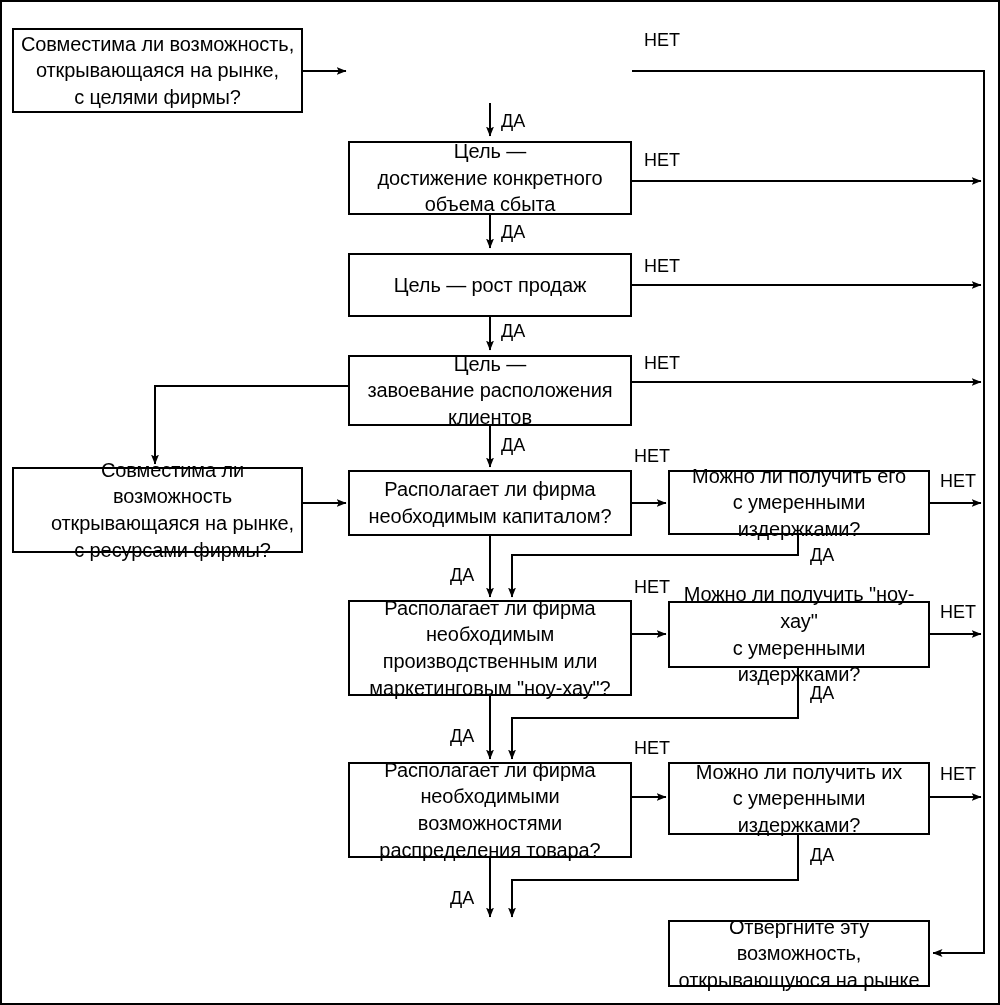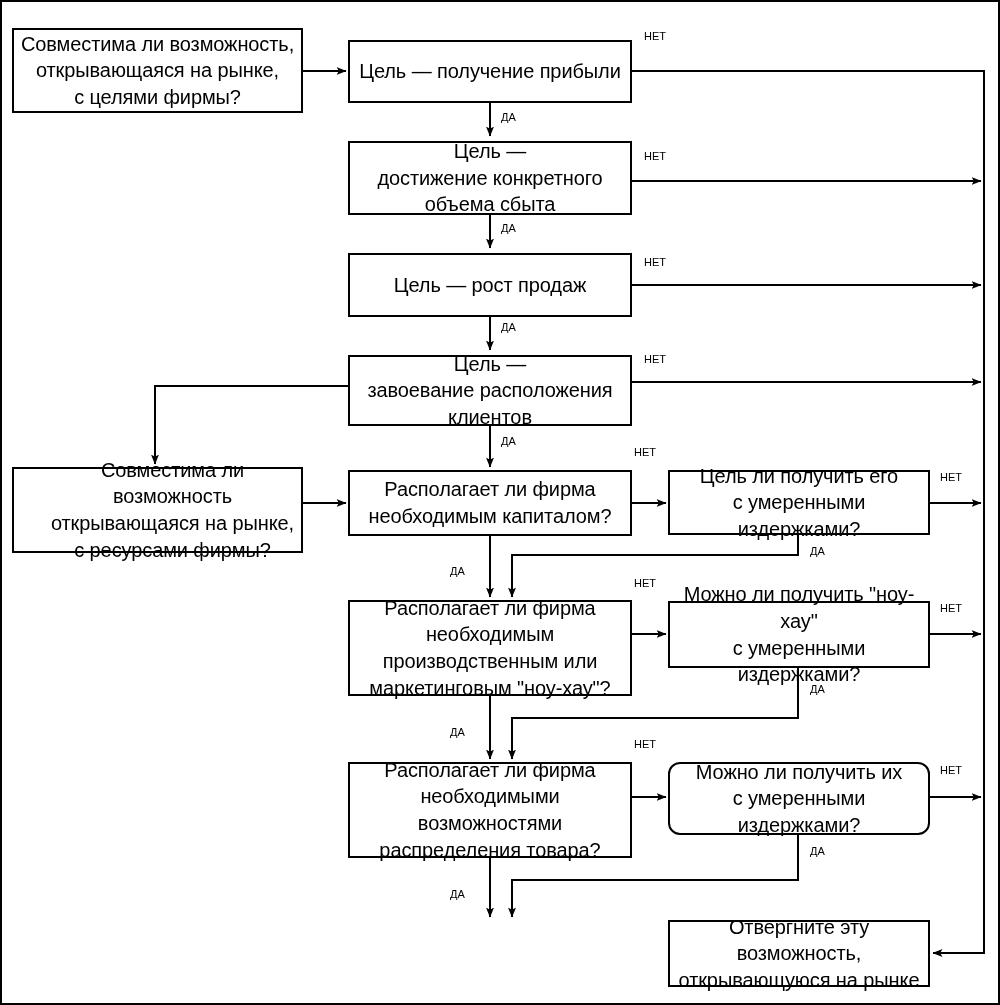--- a/index.html
+++ b/index.html
@@ -47,21 +47,21 @@
     line-height: 1.33;
     color: #000000;
     letter-spacing: -0.1px;
   }
   .box .txt {
     padding: 0 6px;
     white-space: pre-line;
   }
   .edge-label {
     position: absolute;
-    font-size: 11px;
+    font-size: 18px;
     color: #000000;
     white-space: nowrap;
     letter-spacing: 0px;
   }
 </style>
 </head>
 <body>
 
 <div id="page">
 
@@ -122,23 +122,20 @@
       <path d="M984,180 L984,953 L933,953" marker-end="url(#arrow)"></path>
     </g>
   </svg>
 
   <div class="box" style="left:12px; top:28px; width:291px; height:85px;">
     <span class="txt">Совместима ли возможность,
 открывающаяся на рынке,
 с целями фирмы?</span>
   </div>
 
-  <div class="box" style="left:348px; top:40px; width:284px; height:63px;">
-    <span class="txt">Цель — получение прибыли</span>
-  </div>
 
   <div class="box" style="left:348px; top:141px; width:284px; height:74px;">
     <span class="txt">Цель —
 достижение конкретного
 объема сбыта</span>
   </div>
 
   <div class="box" style="left:348px; top:253px; width:284px; height:64px;">
     <span class="txt">Цель — рост продаж</span>
   </div>
@@ -154,21 +151,21 @@
 открывающаяся на рынке,
 с ресурсами фирмы?</span>
   </div>
 
   <div class="box" style="left:348px; top:470px; width:284px; height:66px;">
     <span class="txt">Располагает ли фирма
 необходимым капиталом?</span>
   </div>
 
   <div class="box" style="left:668px; top:470px; width:262px; height:65px;">
-    <span class="txt">Цель ли получить его
+    <span class="txt">Можно ли получить его
 с умеренными издержками?</span>
   </div>
 
   <div class="box" style="left:348px; top:600px; width:284px; height:96px;">
     <span class="txt">Располагает ли фирма
 необходимым
 производственным или
 маркетинговым "ноу-хау"?</span>
   </div>
 
@@ -177,21 +174,21 @@
 с умеренными издержками?</span>
   </div>
 
   <div class="box" style="left:348px; top:762px; width:284px; height:96px;">
     <span class="txt">Располагает ли фирма
 необходимыми
 возможностями
 распределения товара?</span>
   </div>
 
-  <div class="box" style="left:668px; top:762px; width:262px; height:73px;border-radius:12px;">
+  <div class="box" style="left:668px; top:762px; width:262px; height:73px;">
     <span class="txt">Можно ли получить их
 с умеренными издержками?</span>
   </div>
 
 
   <div class="box" style="left:668px; top:920px; width:262px; height:67px;">
     <span class="txt">Отвергните эту возможность,
 открывающуюся на рынке</span>
   </div>
 

